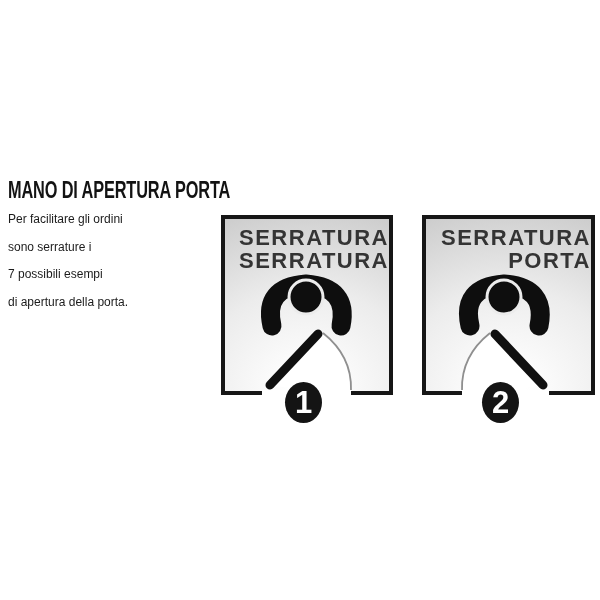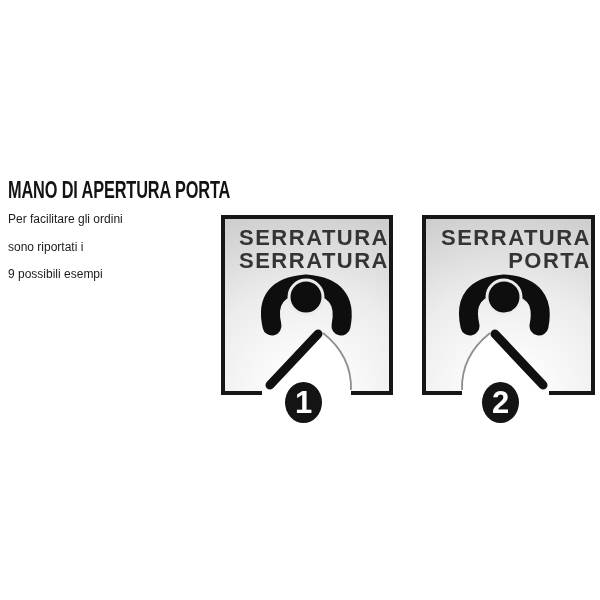--- a/index.html
+++ b/index.html
@@ -43,22 +43,23 @@
 </style>
 </head>
 <body>
 
 <div class="stage">
 
   <h1 class="title">MANO DI APERTURA PORTA</h1>
 
   <div class="intro">
     <div>Per facilitare gli ordini</div>
-    <div>sono riportati i</div>
-    <div>9 possibili esempi</div>
+    <div>sono serrature i</div>
+    <div>7 possibili esempi</div>
+    <div>di apertura della porta.</div>
   </div>
 
   <div class="box box1">
     <div class="box-label">
       <div>SERRATURA</div>
       <div>SERRATURA</div>
     </div>
   </div>
 
   <div class="box box2">

